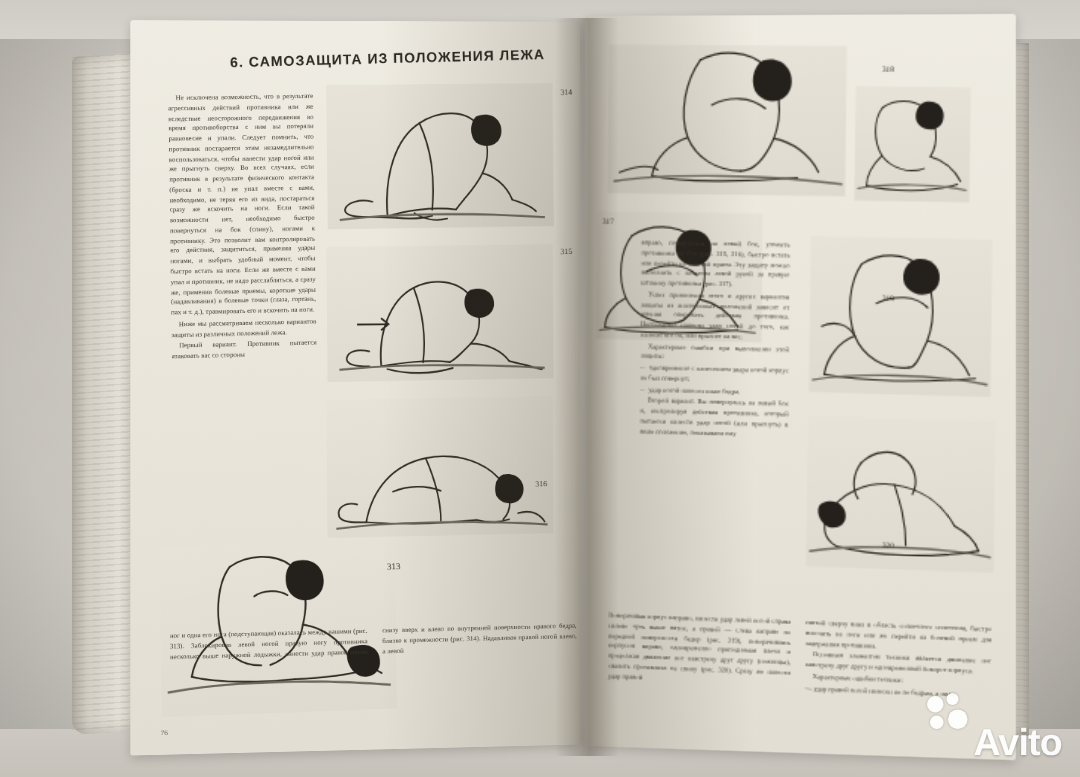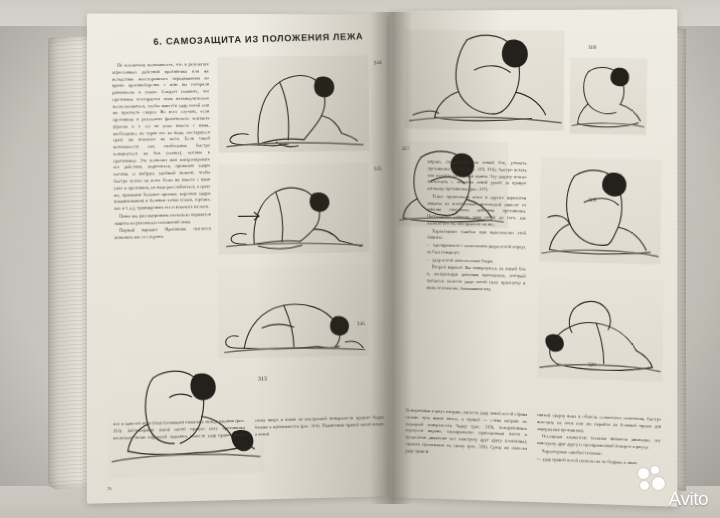--- a/index.html
+++ b/index.html
@@ -134,21 +134,21 @@
     position:absolute; right:12px; bottom:8px;
     display:flex; align-items:center; gap:4px;
     opacity:.93; z-index:40;
   }
   #watermark .dots{ position:relative; width:27px; height:27px; }
   #watermark .dots i{
     position:absolute; display:block; background:#fff; border-radius:50%;
     box-shadow:0 0 2px rgba(0,0,0,.25);
   }
   #watermark .wm-text{
-    color:#fff; font-size:19px; font-weight:normal; letter-spacing:-.5px;
+    color:#fff; font-size:25px; font-weight:bold; letter-spacing:-.5px;
     font-family:"Liberation Sans", sans-serif;
     text-shadow:0 1px 2px rgba(0,0,0,.3);
     margin-top:40px;
   }
 </style>
 </head>
 <body>
 
 <div id="photo">
 

